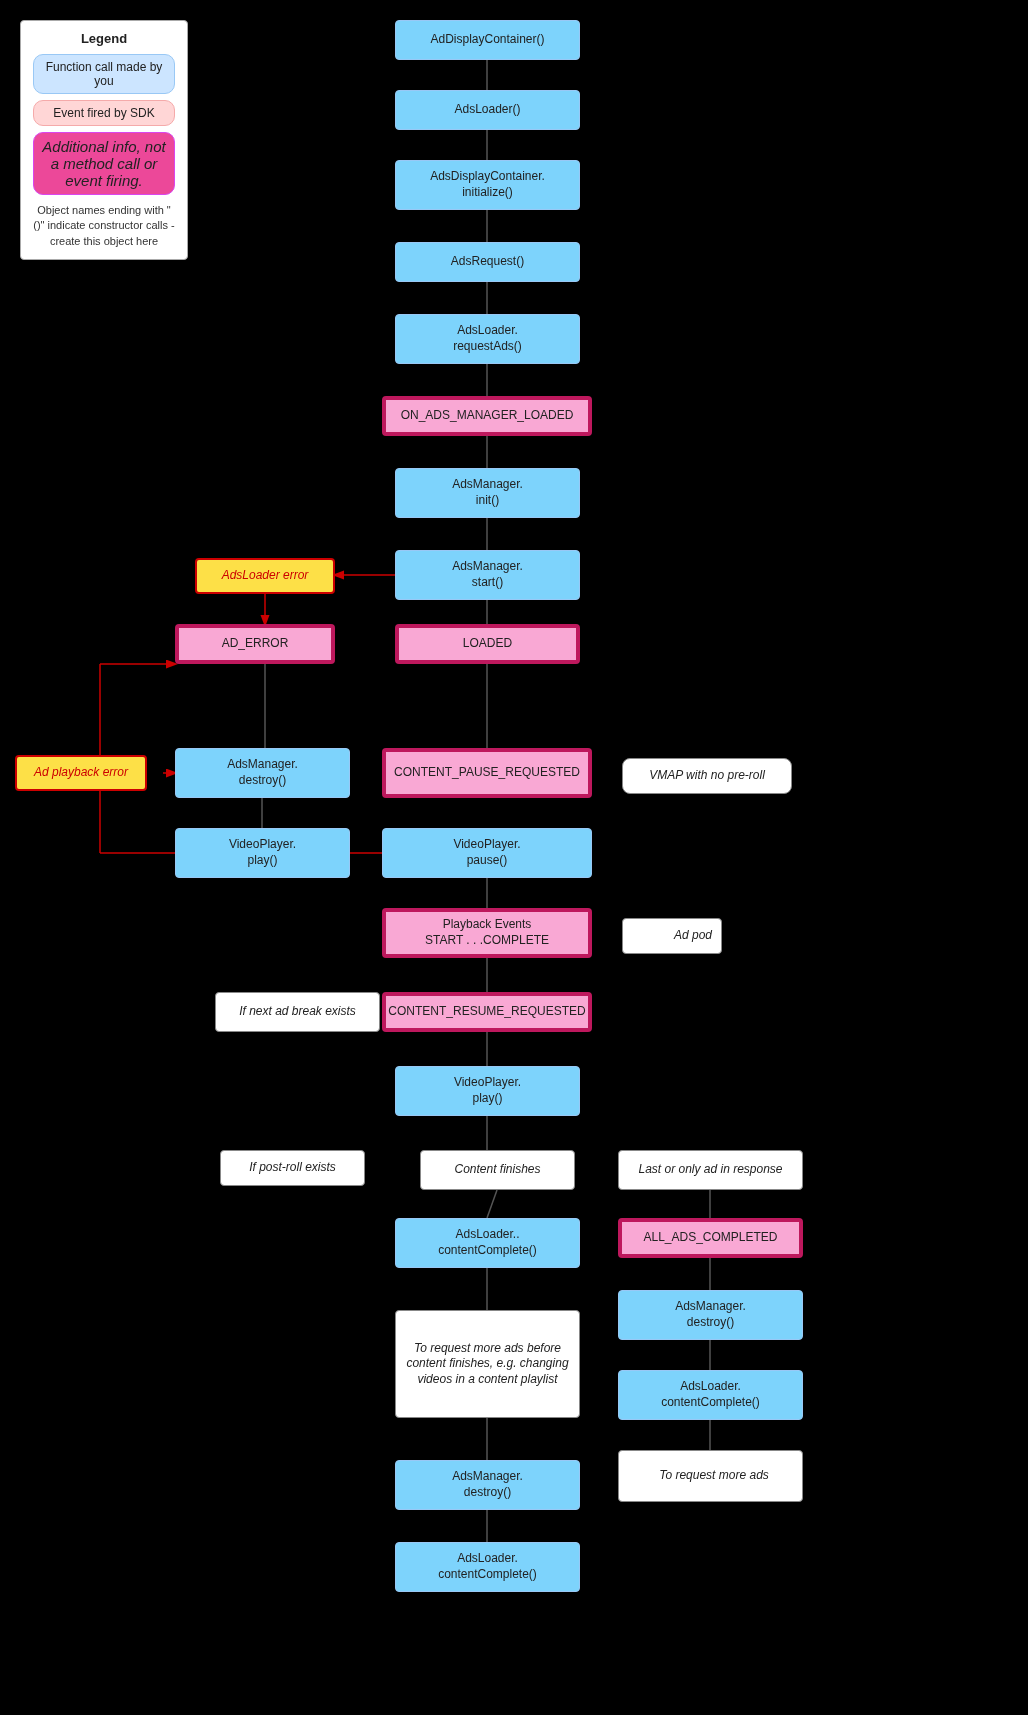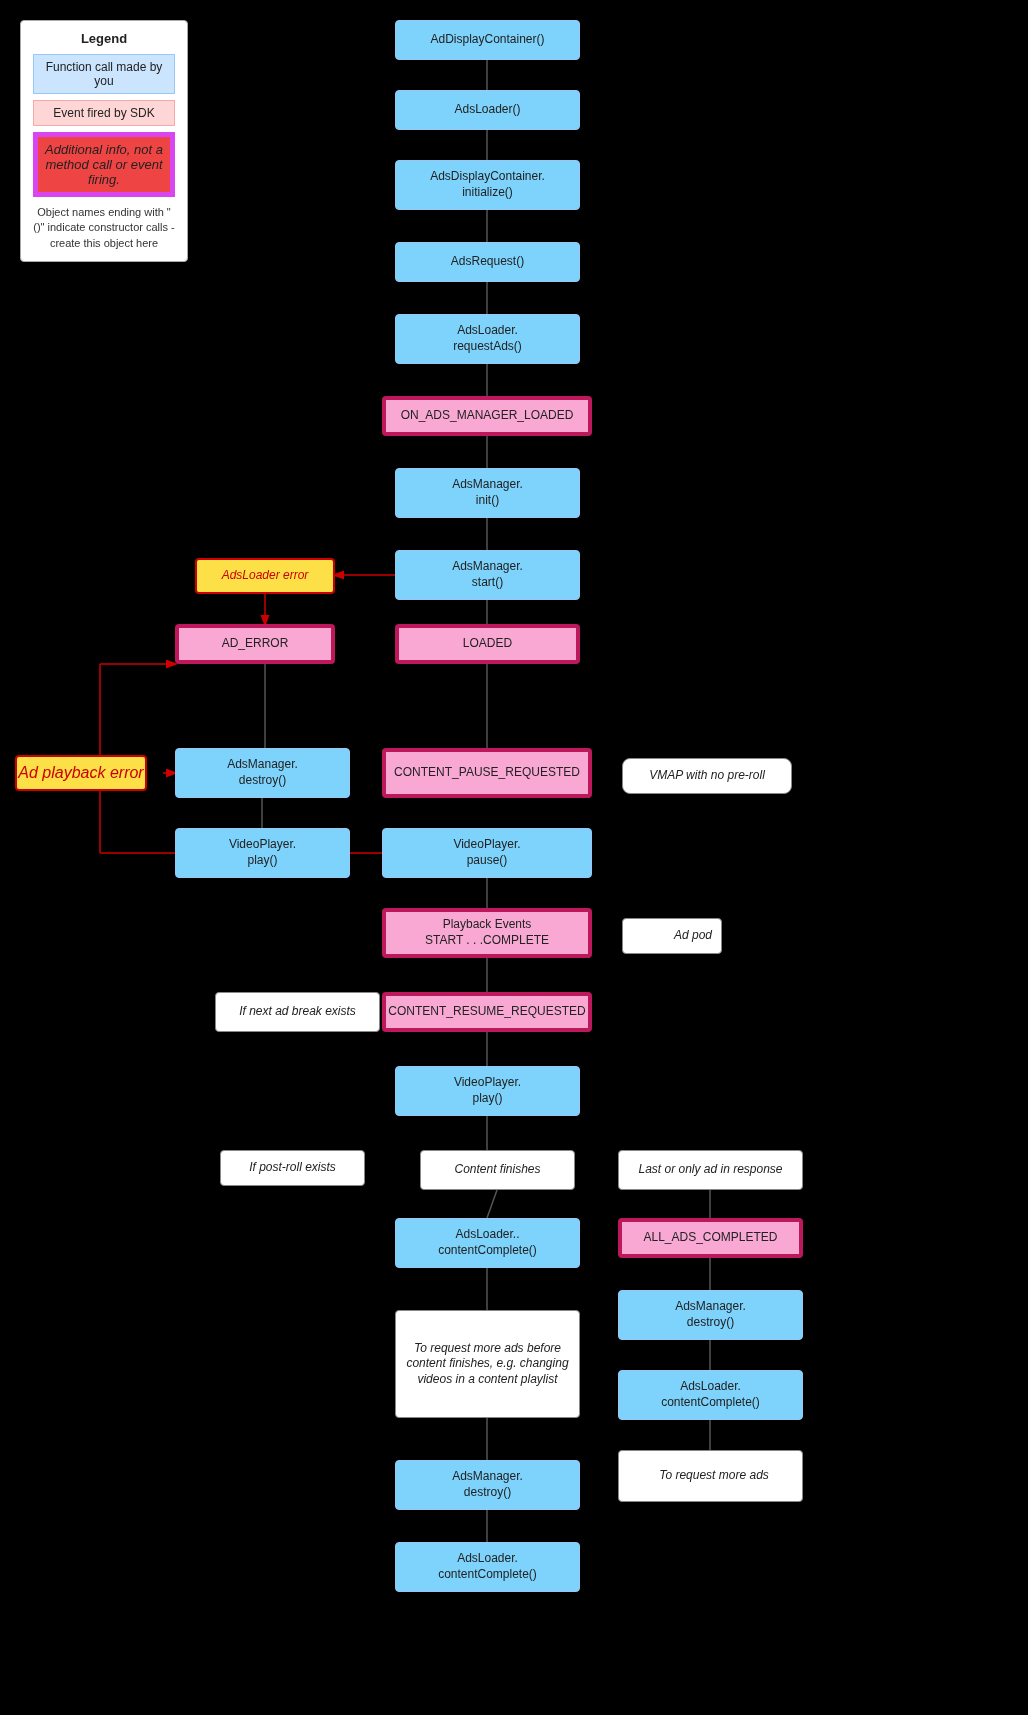--- a/index.html
+++ b/index.html
@@ -35,35 +35,35 @@
       text-align: center;
       font-weight: bold;
       margin-bottom: 8px;
       font-size: 13px;
     }
     .legend-item {
       margin-bottom: 6px;
       padding: 5px 4px;
       font-size: 12px;
       text-align: center;
-      border-radius: 0;
+      border-radius: 10px;
     }
     .legend-blue {
       background: #cce5ff;
       border: 1px solid #99c8f5;
     }
     .legend-pink {
       background: #ffd6d6;
       border: 1px solid #f5aaaa;
     }
     .legend-italic {
-      background: #ef4444;
-      border: 5px solid #d946ef;
+      background: #ec4899;
+      border: 1px solid #d946ef;
       font-style: italic;
-      font-size: 13px;
+      font-size: 15px;
     }
     .legend-note {
       font-size: 11px;
       margin-top: 8px;
       text-align: center;
       color: #333;
       line-height: 1.4;
     }
 
     
@@ -194,21 +194,21 @@
     <div class="node node-blue" style="left: 395px; top: 314px; width: 185px; height: 50px; white-space: pre-line; font-size: 12px;">AdsLoader.
 requestAds()</div>
     <div class="node node-pink" style="left: 382px; top: 396px; width: 210px; height: 40px; white-space: pre-line; font-size: 12px;">ON_ADS_MANAGER_LOADED</div>
     <div class="node node-blue" style="left: 395px; top: 468px; width: 185px; height: 50px; white-space: pre-line; font-size: 12px;">AdsManager.
 init()</div>
     <div class="node node-blue" style="left: 395px; top: 550px; width: 185px; height: 50px; white-space: pre-line; font-size: 12px;">AdsManager.
 start()</div>
     <div class="node node-red-border" style="left: 195px; top: 558px; width: 140px; height: 36px; white-space: pre-line; font-size: 12px;">AdsLoader error</div>
     <div class="node node-pink" style="left: 175px; top: 624px; width: 160px; height: 40px; white-space: pre-line; font-size: 12px;">AD_ERROR</div>
     <div class="node node-pink" style="left: 395px; top: 624px; width: 185px; height: 40px; white-space: pre-line; font-size: 12px;">LOADED</div>
-    <div class="node node-red-border" style="left: 15px; top: 755px; width: 132px; height: 36px; white-space: pre-line; font-size: 16px;">Ad playback error</div>
+    <div class="node node-red-border" style="left: 15px; top: 755px; width: 132px; height: 36px; white-space: pre-line; font-size: 12px;">Ad playback error</div>
     <div class="node node-blue" style="left: 175px; top: 748px; width: 175px; height: 50px; white-space: pre-line; font-size: 12px;">AdsManager.
 destroy()</div>
     <div class="node node-pink" style="left: 382px; top: 748px; width: 210px; height: 50px; white-space: pre-line; font-size: 12px;">CONTENT_PAUSE_REQUESTED</div>
     <div class="node node-white node-italic" style="left: 622px; top: 758px; width: 170px; height: 36px; white-space: pre-line; font-size: 12px; border-radius: 8px;">VMAP with no pre-roll</div>
     <div class="node node-blue" style="left: 175px; top: 828px; width: 175px; height: 50px; white-space: pre-line; font-size: 12px;">VideoPlayer.
 play()</div>
     <div class="node node-blue" style="left: 382px; top: 828px; width: 210px; height: 50px; white-space: pre-line; font-size: 12px;">VideoPlayer.
 pause()</div>
     <div class="node node-pink" style="left: 382px; top: 908px; width: 210px; height: 50px; white-space: pre-line; font-size: 12px;">Playback Events
 START . . .COMPLETE</div>

